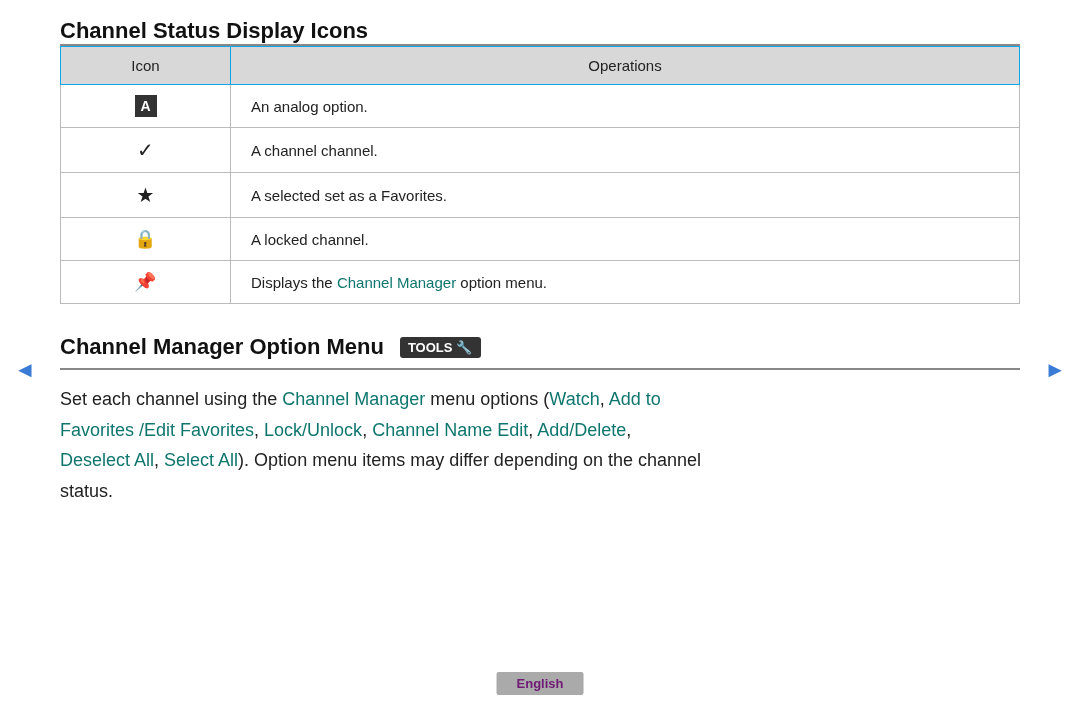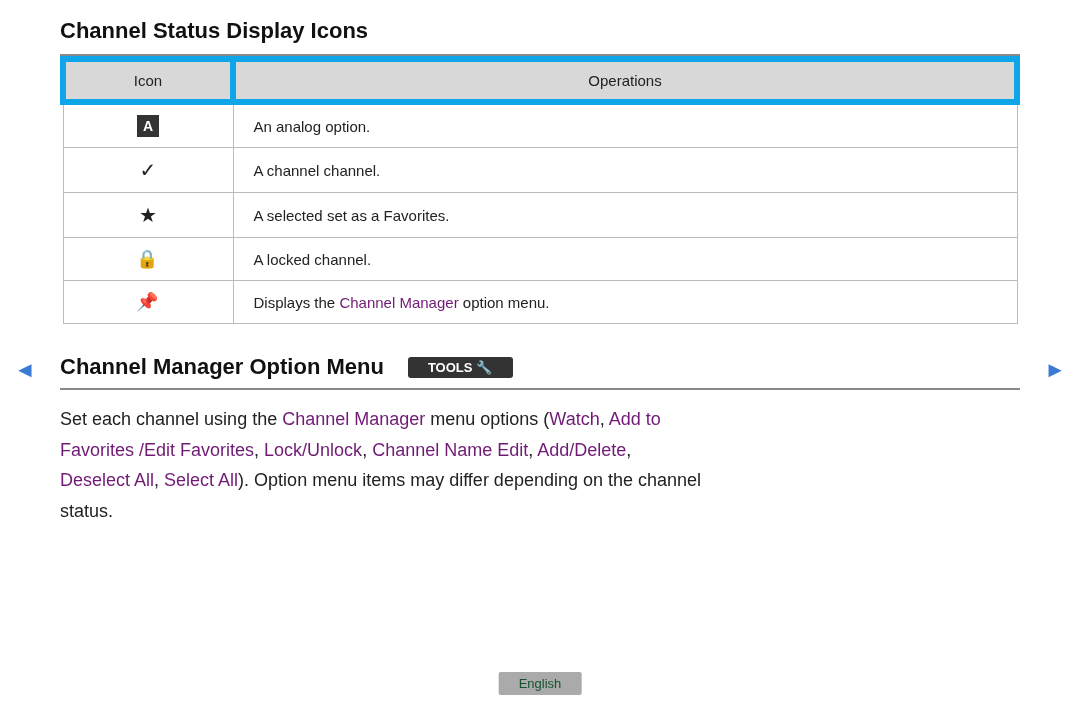--- a/index.html
+++ b/index.html
@@ -20,21 +20,20 @@
     }
 
     .main-content {
       padding: 18px 60px 20px 60px;
     }
 
     .page-title {
       font-size: 22px;
       font-weight: bold;
       color: #111;
-      margin-bottom: 10px;
     }
 
     .title-underline {
       border: none;
       border-top: 2px solid #888;
       margin-bottom: 0;
     }
 
     .table-wrapper {
       width: 100%;
@@ -42,21 +41,21 @@
       margin-bottom: 30px;
       margin-top: 0;
     }
 
     .table-wrapper th {
       background: #d8d8d8;
       font-weight: normal;
       font-size: 15px;
       text-align: center;
       padding: 10px 16px;
-      border: 6px solid #0ea5e9;
+      border: 1px solid #0ea5e9;
       color: #222;
     }
 
     .table-wrapper td {
       border: 1px solid #bbb;
       padding: 10px 20px;
       vertical-align: middle;
     }
 
     .icon-cell {
@@ -92,42 +91,42 @@
     .icon-tools {
       font-size: 18px;
     }
 
     .operations-cell {
       font-size: 15px;
       color: #222;
     }
 
     .link-blue {
-      color: #701a75;
+      color: #0f766e;
     }
 
     .section-heading {
       font-size: 22px;
       font-weight: bold;
       color: #111;
       margin-top: 26px;
       margin-bottom: 8px;
       display: flex;
       align-items: center;
-      gap: 24px;
+      gap: 16px;
     }
 
     .tools-badge {
       display: inline-flex;
       align-items: center;
       background: #333;
       color: #fff;
       font-size: 13px;
       font-weight: bold;
-      padding: 3px 20px;
+      padding: 3px 8px;
       border-radius: 3px;
       gap: 4px;
     }
 
     .section-underline {
       border: none;
       border-top: 2px solid #888;
       margin-bottom: 14px;
     }
 
@@ -156,23 +155,23 @@
       cursor: pointer;
       transform: translateY(-50%);
     }
 
     .footer-language {
       position: absolute;
       bottom: 10px;
       left: 50%;
       transform: translateX(-50%);
       background: #aaa;
-      color: #14532d;
+      color: #701a75;
       font-size: 13px;
-      font-weight: normal;
+      font-weight: bold;
       padding: 4px 20px;
       border-radius: 2px;
     }
   </style>
 </head>
 <body>
 
 <div class="main-content">
 
   <h1 class="page-title">Channel Status Display Icons</h1>

